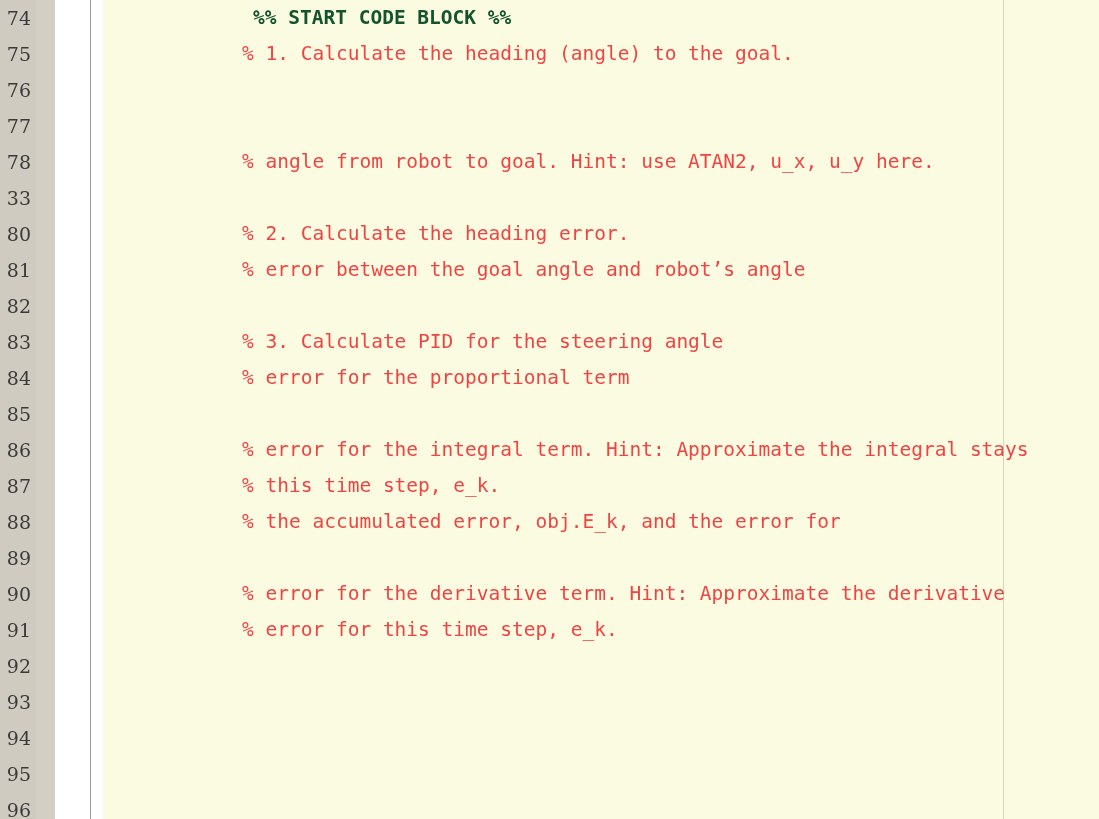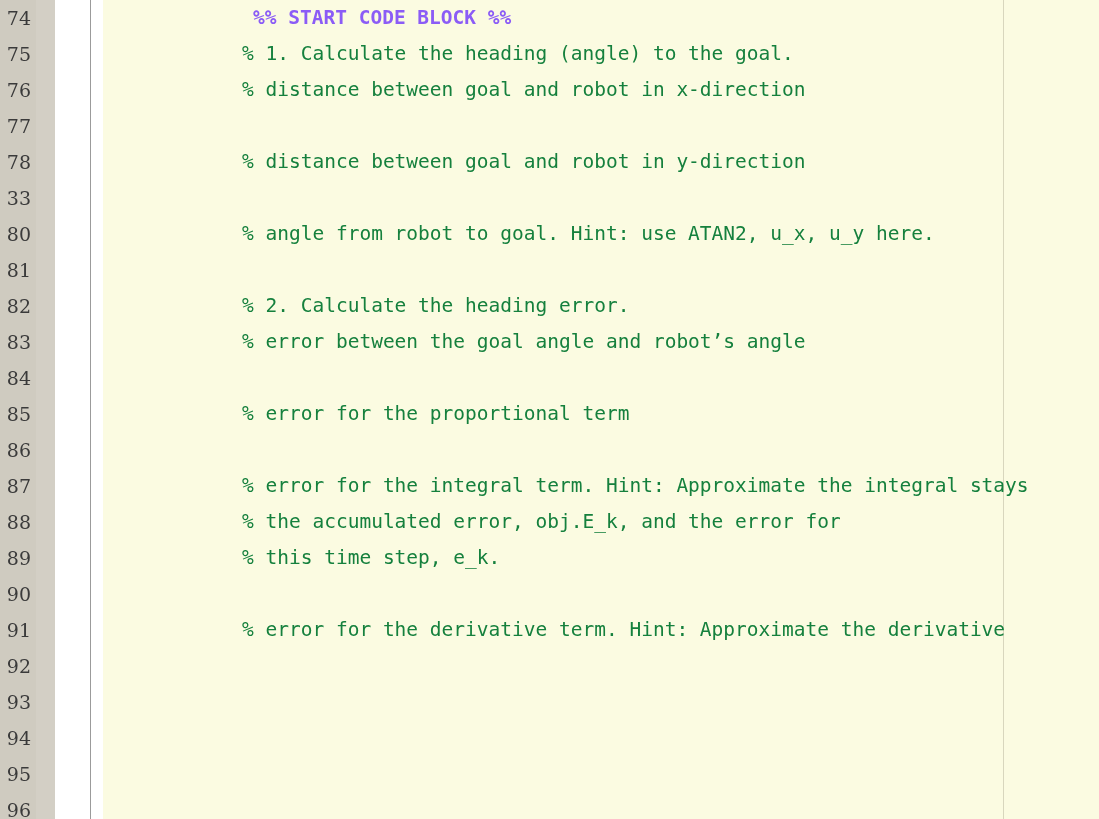--- a/index.html
+++ b/index.html
@@ -86,28 +86,28 @@
     color: #3a3a3a;
     text-align: right;
     padding-right: 5px;
     box-sizing: border-box;
     width: 36px;
   }
 
   .code {
     font-family: "DejaVu Sans Mono", monospace;
     font-size: 19.5px;
-    color: #15803d;
+    color: #ef4444;
     padding-left: 139px;
     box-sizing: border-box;
     position: relative;
     z-index: 2;
   }
   .code.section {
-    color: #8b5cf6;
+    color: #14532d;
     font-weight: bold;
     padding-left: 150px;
   }
 </style>
 </head>
 <body>
 
 <div id="editor">
 
   <div class="gutter-numbers">
@@ -141,33 +141,33 @@
   <div class="gutter-strip"></div>
   <div class="gutter-white"></div>
   <div class="gutter-rule"></div>
   <div class="gutter-white2"></div>
 
   <div class="code-pane">
     <div class="col-ruler"></div>
     <div id="code-lines">
         <div class="line code section">%% START CODE BLOCK %%</div>
         <div class="line code">% 1. Calculate the heading (angle) to the goal.</div>
-        <div class="line code">% distance between goal and robot in x-direction</div>
         <div class="line code"></div>
-        <div class="line code">% distance between goal and robot in y-direction</div>
         <div class="line code"></div>
         <div class="line code">% angle from robot to goal. Hint: use ATAN2, u_x, u_y here.</div>
         <div class="line code"></div>
         <div class="line code">% 2. Calculate the heading error.</div>
         <div class="line code">% error between the goal angle and robot’s angle</div>
         <div class="line code"></div>
+        <div class="line code">% 3. Calculate PID for the steering angle</div>
         <div class="line code">% error for the proportional term</div>
         <div class="line code"></div>
         <div class="line code">% error for the integral term. Hint: Approximate the integral stays</div>
+        <div class="line code">% this time step, e_k.</div>
         <div class="line code">% the accumulated error, obj.E_k, and the error for</div>
-        <div class="line code">% this time step, e_k.</div>
         <div class="line code"></div>
         <div class="line code">% error for the derivative term. Hint: Approximate the derivative</div>
+        <div class="line code">% error for this time step, e_k.</div>
         <div class="line code"></div>
       </div>
   </div>
 
 </div>
 
 </body></html>

